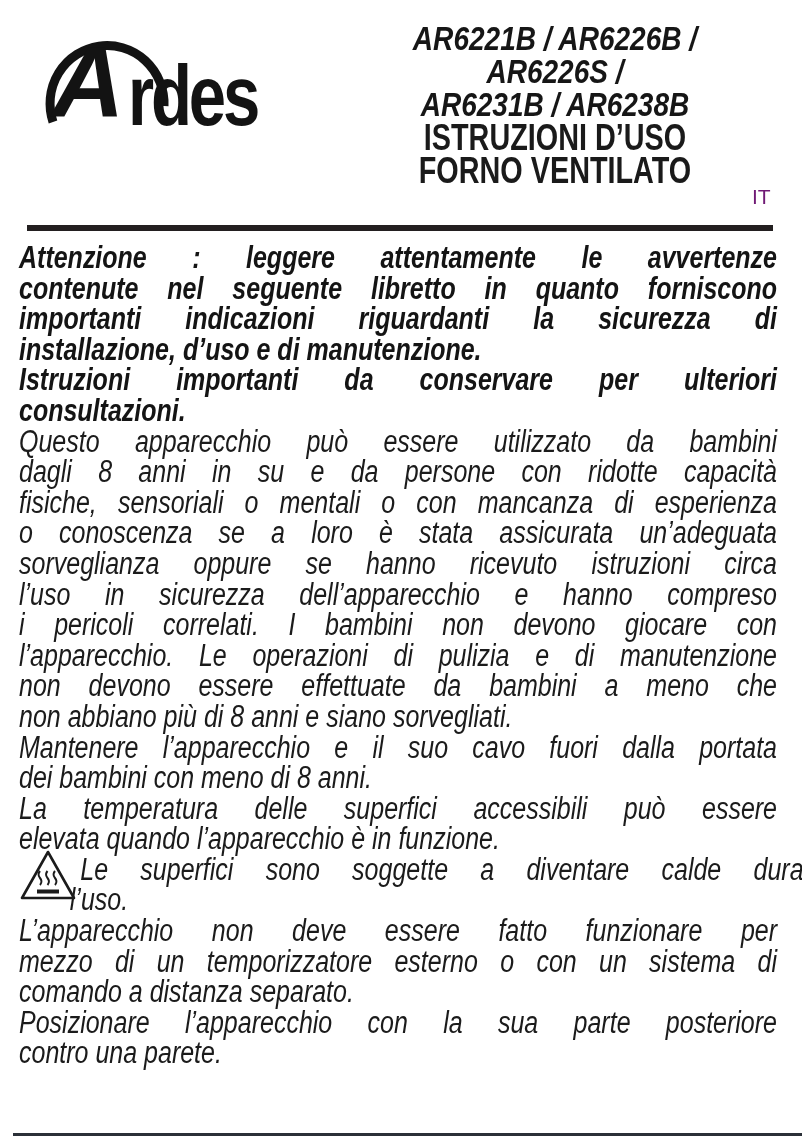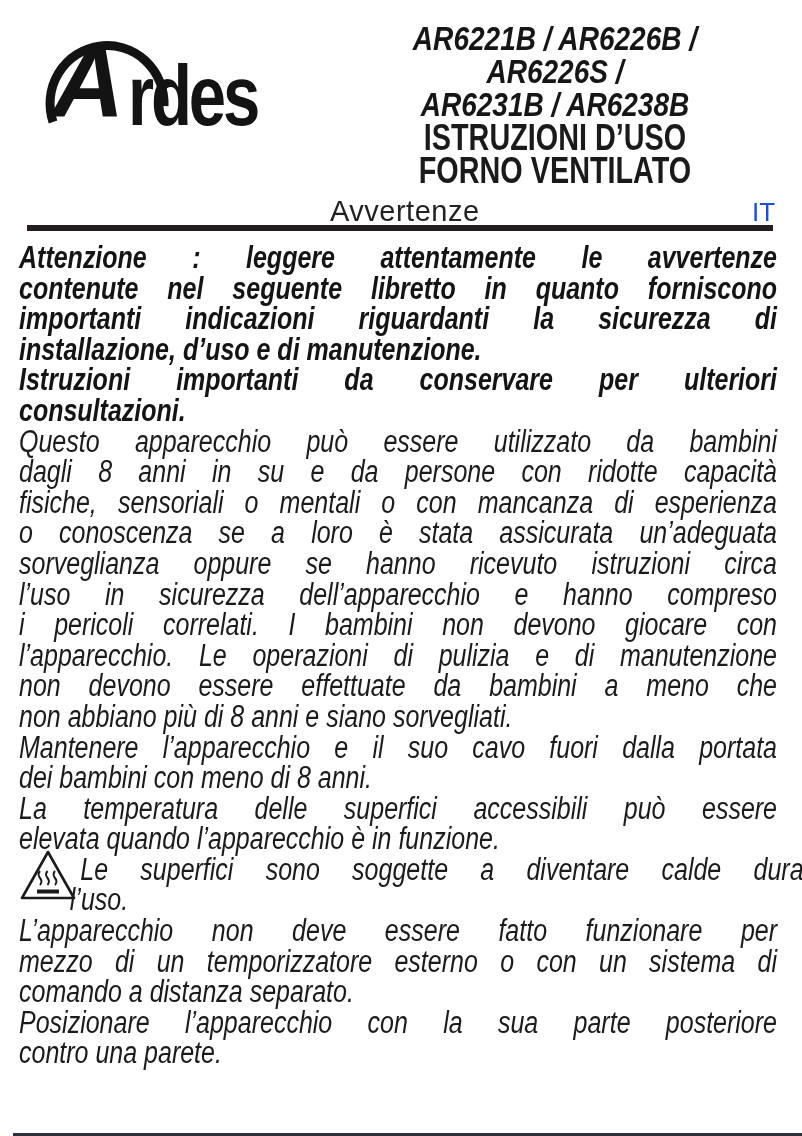--- a/index.html
+++ b/index.html
@@ -42,22 +42,22 @@
     font-size: 36px; line-height: 33px; color: #1a1a1a;
     transform: scaleX(0.8); transform-origin: 50% 0;
   }
 
   
   .section-label {
     position: absolute; left: 330px; top: 197px;
     font-size: 29px; line-height: 28px; letter-spacing: 0.5px; color: #222;
   }
   .lang-code {
-    position: absolute; left: 752px; top: 202px;
-    font-size: 26px; line-height: 21px; color: #1d4ed8;
+    position: absolute; left: 752px; top: 186px;
+    font-size: 21px; line-height: 21px; color: #701a75;
   }
   .thick-rule {
     position: absolute; left: 27px; top: 225px; width: 746px; height: 6px;
     background: #231f20;
   }
   .bottom-rule {
     position: absolute; left: 13px; top: 1133px; width: 789px; height: 3px;
     background: #2b3038;
   }
 
@@ -98,21 +98,20 @@
   <div class="models">
     <div>AR6221B / AR6226B / AR6226S /</div>
     <div>AR6231B / AR6238B</div>
   </div>
 
   <div class="doc-title">
     <div>ISTRUZIONI D’USO</div>
     <div>FORNO VENTILATO</div>
   </div>
 
-  <div class="section-label">Avvertenze</div>
   <div class="lang-code">IT</div>
   <div class="thick-rule"></div>
 
   <div class="body-text">
       <div class="line bold">Attenzione : leggere attentamente le avvertenze</div>
       <div class="line bold">contenute nel seguente libretto in quanto forniscono</div>
       <div class="line bold">importanti indicazioni riguardanti la sicurezza di</div>
       <div class="line bold end">installazione, d’uso e di manutenzione.</div>
       <div class="line bold">Istruzioni importanti da conservare per ulteriori</div>
       <div class="line bold end">consultazioni.</div>

